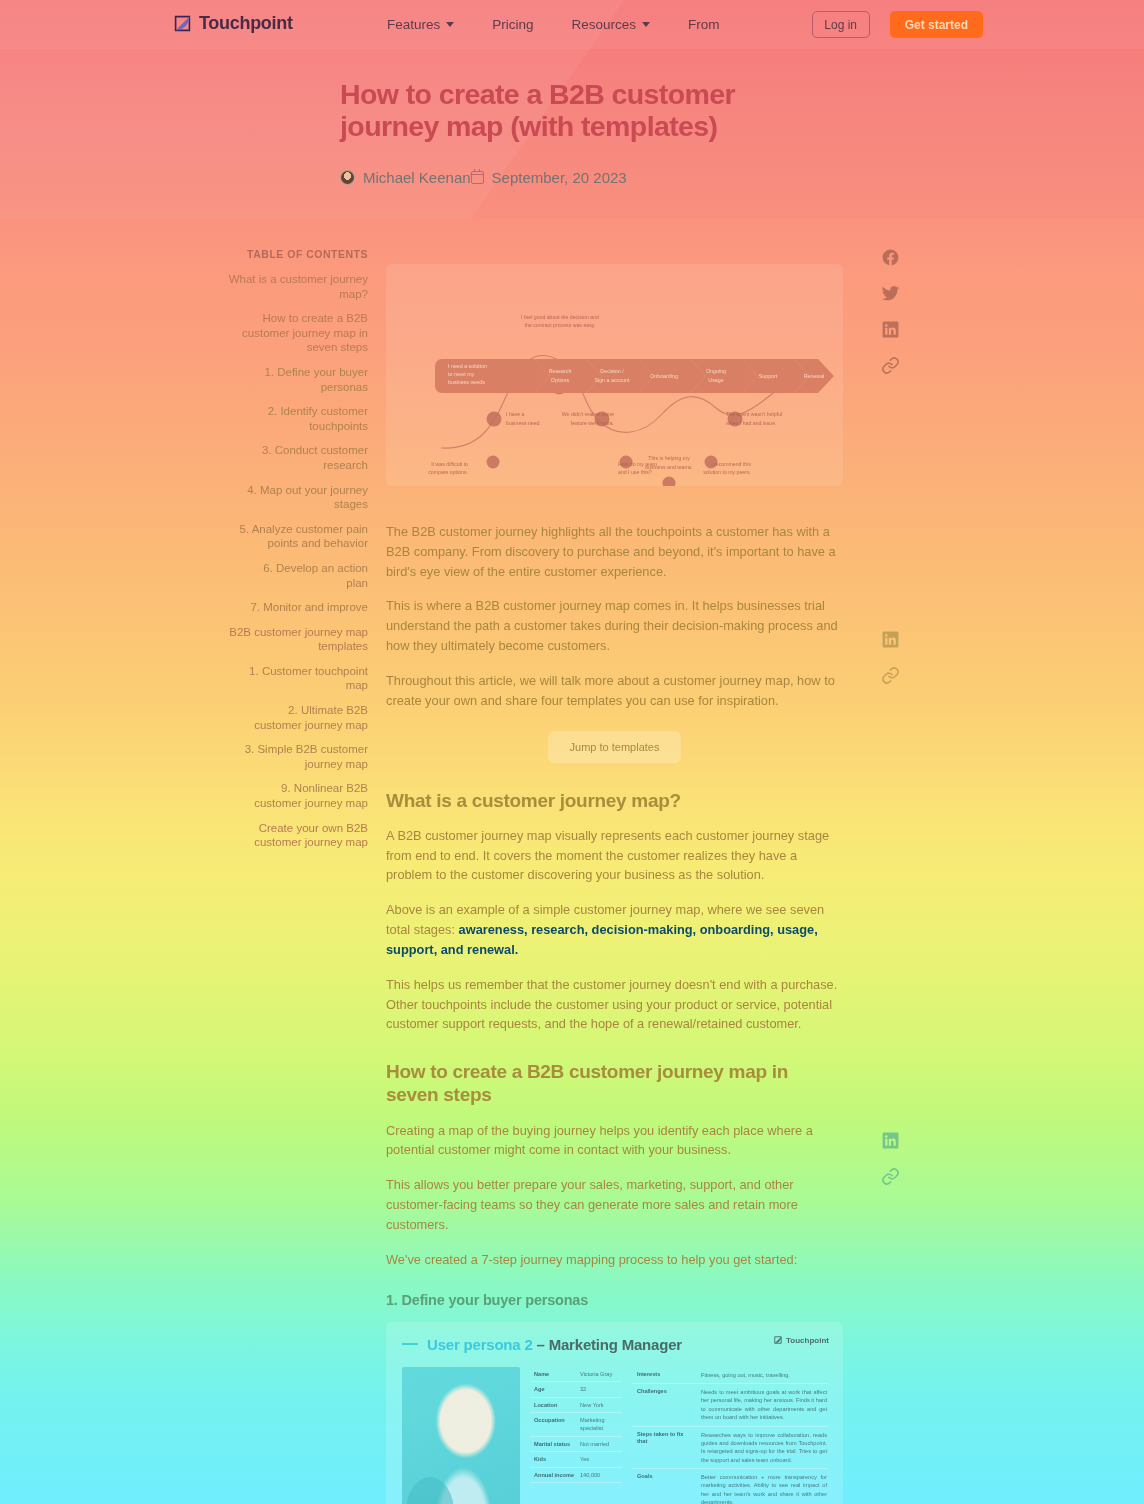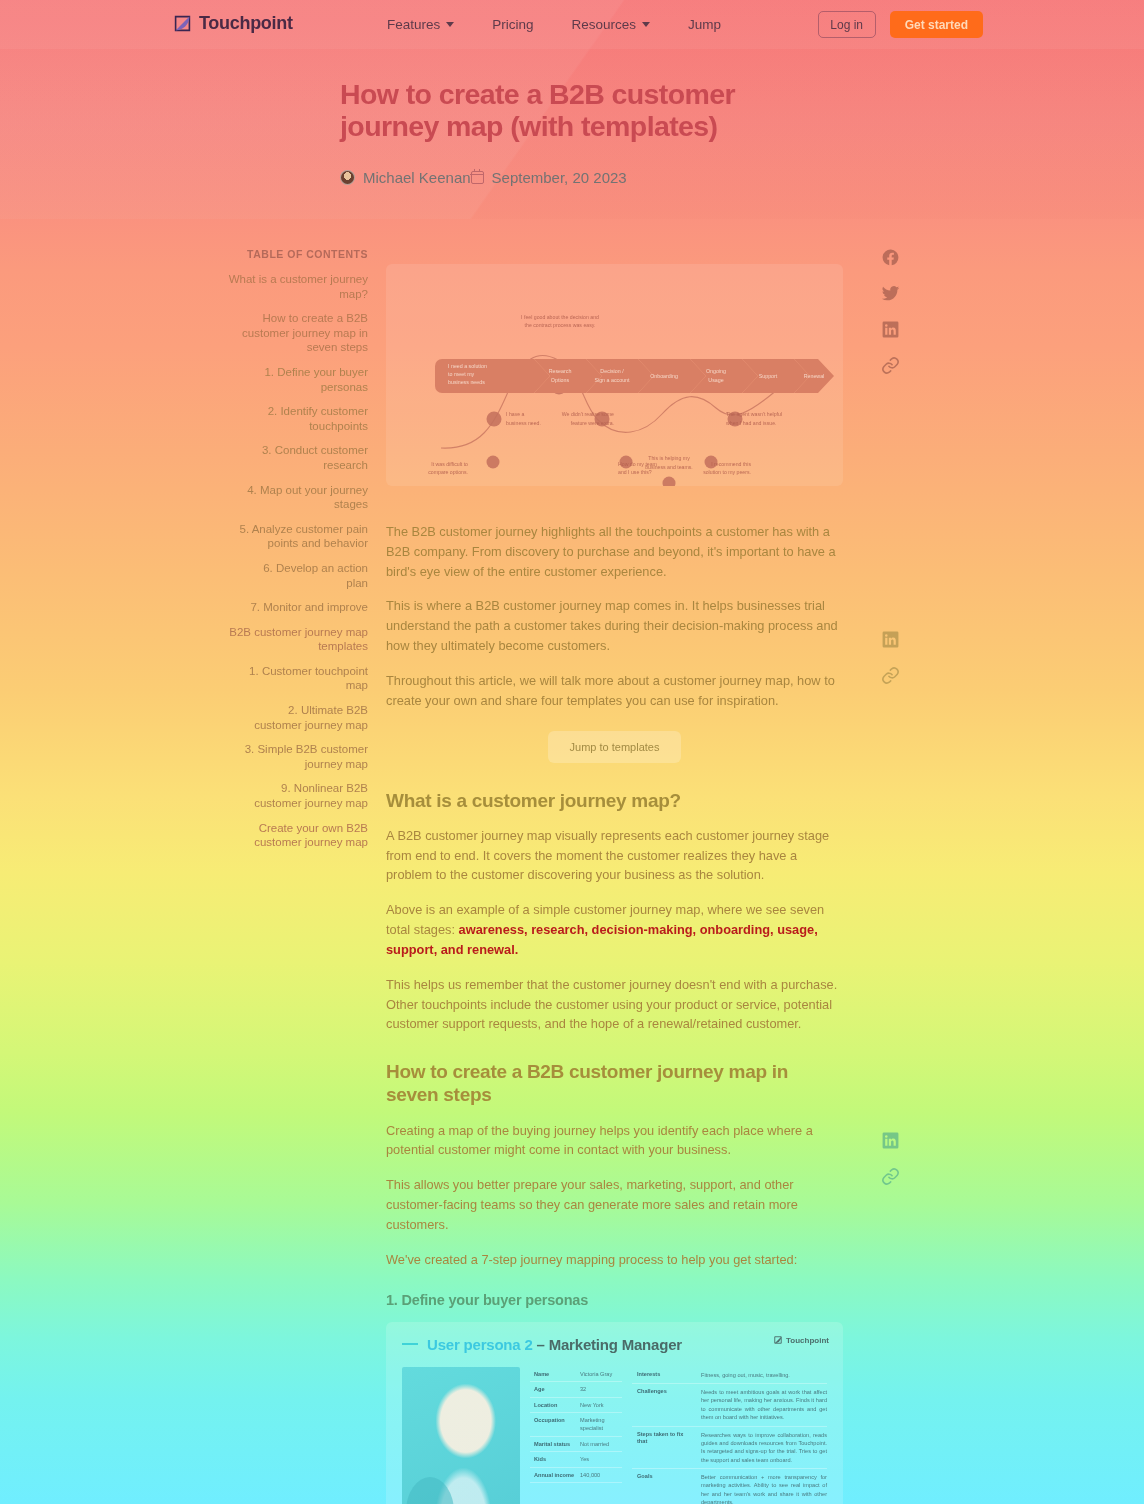--- a/index.html
+++ b/index.html
@@ -61,21 +61,21 @@
     font-size: 13.5px; color: #5e3a4a; text-decoration: none;
     display: flex; align-items: center; gap: 6px; white-space: nowrap;
   }
   .caret {
     width: 0; height: 0; border-left: 4px solid transparent;
     border-right: 4px solid transparent; border-top: 5px solid #5e3a4a;
     display: inline-block;
   }
   #nav-actions {
     position: absolute; right: 161px; top: 11px;
-    display: flex; align-items: flex-end; gap: 14px;
+    display: flex; align-items: flex-end; gap: 20px;
   }
   #login-btn {
     width: 58px; height: 27px; border: 1px solid rgba(100,50,80,0.45);
     border-radius: 5px; background: transparent; color: #5e3a4a;
     font-size: 12px; font-family: inherit; cursor: pointer;
     display:flex; align-items:center; justify-content:center;
   }
   #getstarted-btn {
     height: 27px; padding: 12px 15px; border: none; border-radius: 5px;
     background: #ff6b1a; color: #ffd9b8; font-size: 12px;
@@ -123,21 +123,21 @@
     display: block; font-size: 11.5px; line-height: 1.27; color: #b87a52;
     text-decoration: none; margin-bottom: 10px;
   }
   .toc-item.sub { padding-left: 11px; color: #b0824e; }
 
   
   #article { position: absolute; left: 386px; top: 264px; width: 457px; }
   .prose {
     font-size: 12.8px; line-height: 1.55; color: #a9863f; margin-bottom: 15px;
   }
-  .prose b { font-weight: 700; color: #b91c1c; }
+  .prose b { font-weight: 700; color: #0c4a6e; }
   h2.sec {
     font-size: 19px; font-weight: 700; letter-spacing: -0.3px;
     line-height: 1.22; margin: 26px 0 14px; color: #a68e3b;
   }
   h3.sub {
     font-size: 14.5px; font-weight: 700; letter-spacing: -0.2px;
     margin: 22px 0 14px; color: #5ba077;
   }
   #jump-btn {
     display: block; margin: 20px auto 8px; height: 32px; padding: 0 22px;
@@ -236,21 +236,21 @@
       <i class="caret"></i>
     </a>
     <a class="nav-link" href="#">
       <span>Pricing</span>
     </a>
     <a class="nav-link" href="#">
       <span>Resources</span>
       <i class="caret"></i>
     </a>
     <a class="nav-link" href="#">
-      <span>Jump</span>
+      <span>From</span>
     </a>
   </div>
 
   <div id="nav-actions">
     <button id="login-btn">Log in</button>
     <button id="getstarted-btn">Get started</button>
   </div>
 </nav>
 
 <header id="hero-inner">

